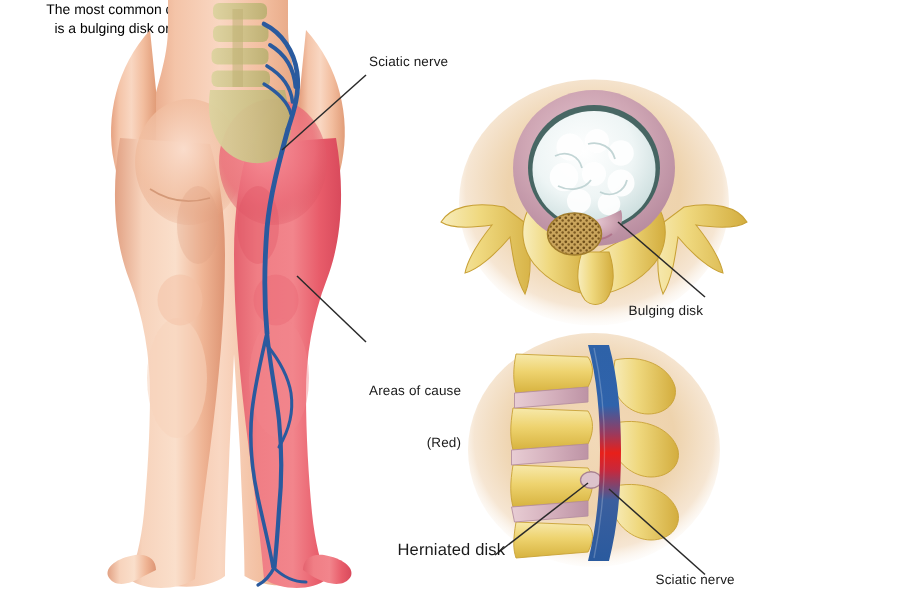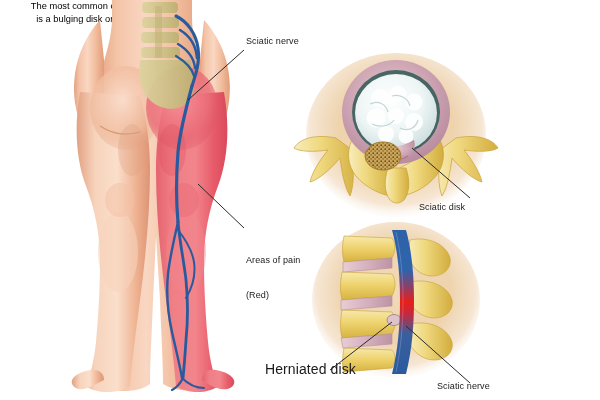--- a/index.html
+++ b/index.html
@@ -10,21 +10,21 @@
   #stage{position:absolute;inset:0;width:600px;height:400px;background:#ffffff;}
   svg.layer{position:absolute;left:0;top:0;width:600px;height:400px;}
   .lbl{
     position:absolute;font-family:"Liberation Sans", sans-serif;
     font-weight:normal;color:#1a1a1a;letter-spacing:.1px;white-space:pre;
   }
   #title{left:300px;top:6px;width:210px;text-align:center;font-size:9.3px;line-height:12.5px;}
   #lbl-sciatic-top{left:246px;top:36px;font-size:9px;}
   #lbl-areas{left:246px;top:232px;font-size:9px;line-height:11.5px;text-align:left;}
   #lbl-bulging{left:419px;top:202px;font-size:9px;}
-  #lbl-herniated{left:265px;top:361px;font-size:14px;}
+  #lbl-herniated{left:265px;top:361px;font-size:11px;}
   #lbl-sciatic-bot{left:437px;top:381px;font-size:9px;}
 </style>
 </head>
 <body>
 
 <div id="stage">
 
   <svg class="layer" viewBox="0 0 600 400">
     <defs>
       <radialGradient id="gCircle" cx="50%" cy="45%" r="58%">
@@ -279,21 +279,21 @@
   </svg>
 
   <div id="title">
     <div>The most common cause of sciatica</div>
     <div>is a bulging disk or herniated disk</div>
   </div>
 
   <div id="lbl-sciatic-top" class="lbl">Sciatic nerve</div>
 
   <div id="lbl-areas" class="lbl">
-    <div>Areas of pain</div>
-    <div style="text-align:left">(Red)</div>
+    <div>Areas of cause</div>
+    <div style="text-align:right">(Red)</div>
   </div>
 
-  <div id="lbl-bulging" class="lbl">Sciatic disk</div>
+  <div id="lbl-bulging" class="lbl">Bulging disk</div>
   <div id="lbl-herniated" class="lbl">Herniated disk</div>
   <div id="lbl-sciatic-bot" class="lbl">Sciatic nerve</div>
 
 </div>
 
 </body></html>

